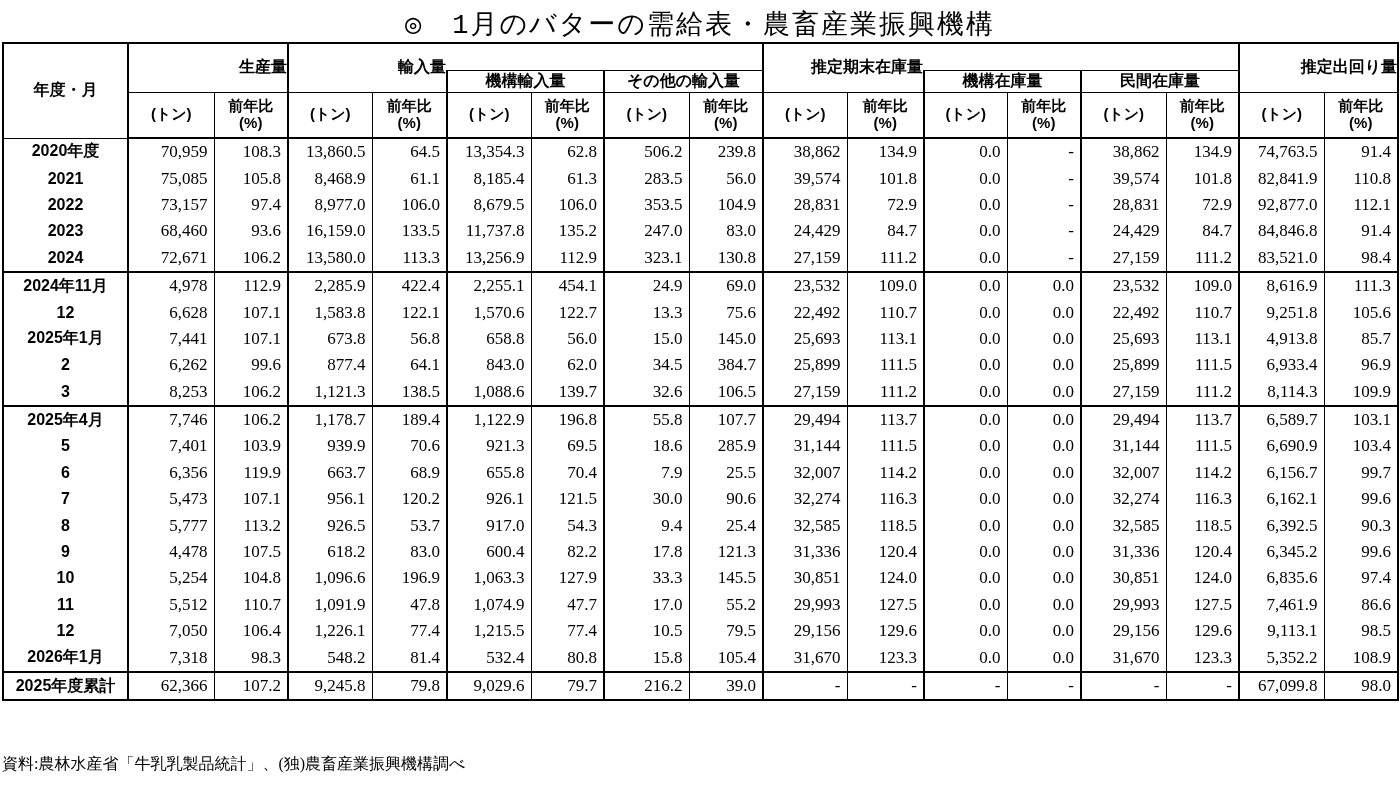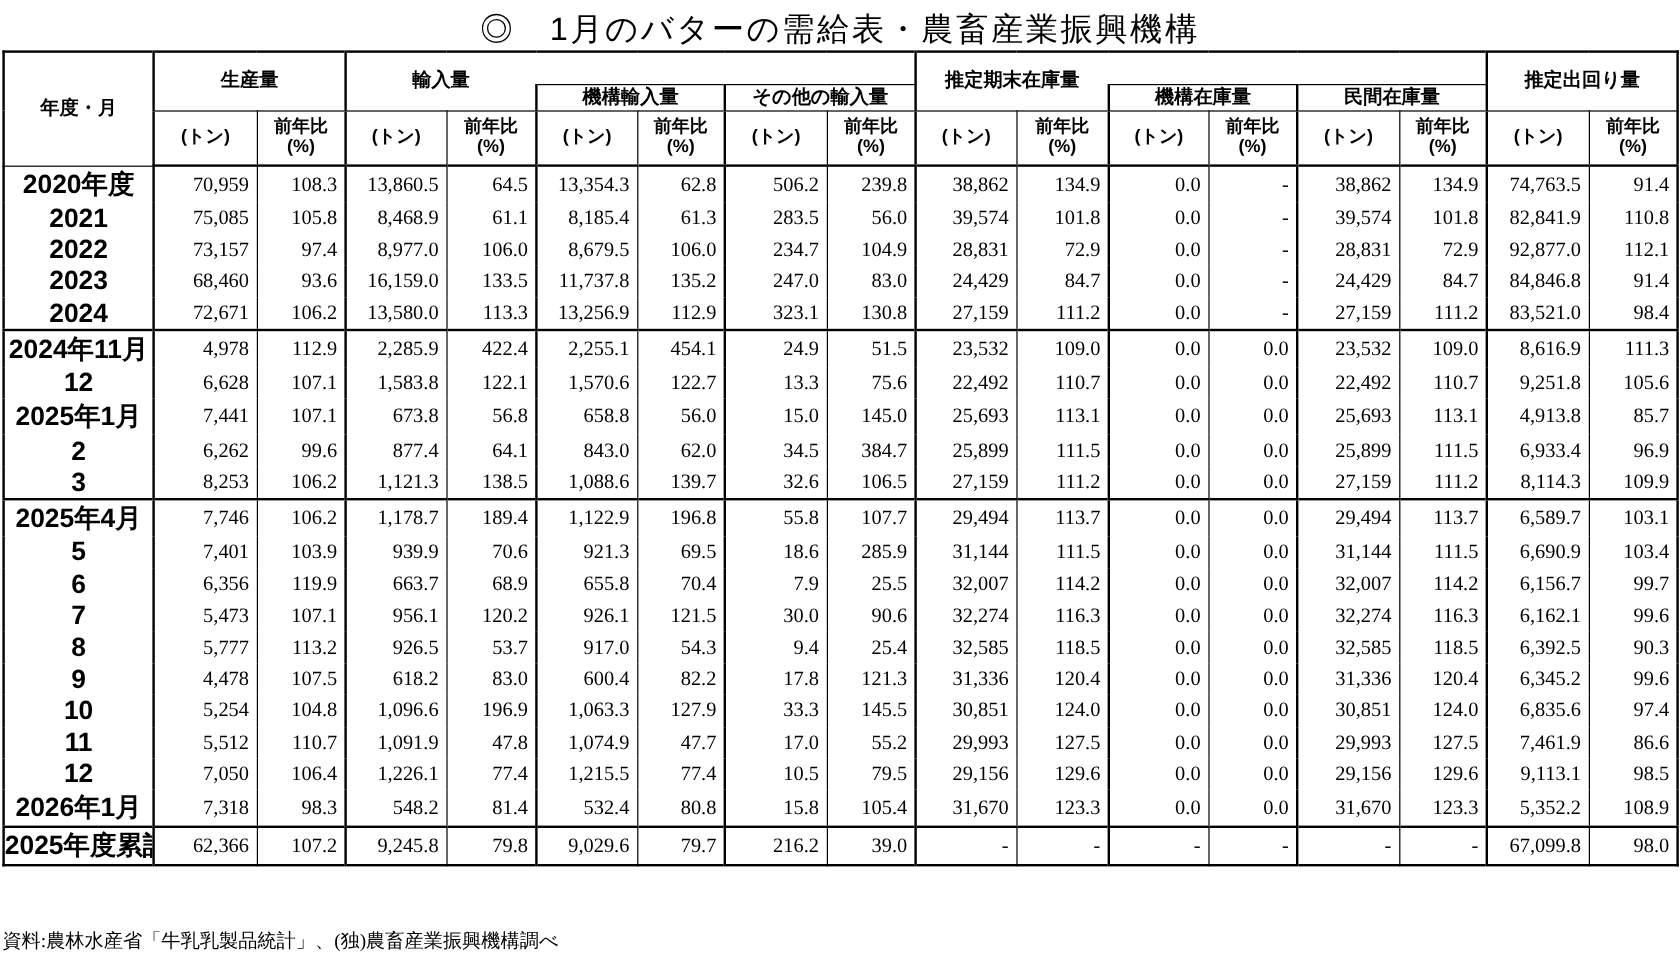--- a/index.html
+++ b/index.html
@@ -4,55 +4,55 @@
 <style>
   html,body { margin:0; padding:0; }
   body {
     width:1400px; height:797px; overflow:hidden;
     background:#ffffff; color:#000;
     font-family:"Liberation Sans","DejaVu Sans",sans-serif;
   }
   .title {
     height:36px; padding-top:6px;
     text-align:center;
-    font-family:Liberation Sans, sans-serif;
+    font-family:Liberation Mono, monospace;
     font-size:27px; letter-spacing:2px; white-space:nowrap;
   }
   table.sdtable {
     border-collapse:collapse; table-layout:fixed;
     margin-left:2px; width:1395px;
     border:2.5px solid #000;
   }
   th,td { padding:0; overflow:hidden; white-space:nowrap; }
   thead th {
     border:1px solid #000;
     font-family:"Liberation Sans","DejaVu Sans",sans-serif;
     font-weight:bold; font-size:16px;
     text-align:center; vertical-align:middle;
   }
   .hr1 { height:27px; }
   .hr2 { height:22px; }
   .hr3 { height:46px; }
   thead th.tl { border-left:2.5px solid #000; }
-  thead th.grp { border-right:none; }
+  thead th.grp { border-right:none;text-align:right; }
   thead th.spacer { border-left:none; border-right:none; border-bottom:1px solid #000; }
   .hr3 th { border-bottom:2.5px solid #000; }
   .unit { font-size:15px; line-height:1.12;margin-top:28px; }
   tbody td {
     height:26.4px;
     border:none;
     border-left:1px solid #000; border-right:1px solid #000;
     font-family:"Liberation Serif","DejaVu Serif",serif;
     font-size:17px; text-align:right; padding-right:6px;
     vertical-align:middle;
   }
   tbody td:nth-child(even) { border-left:2.5px solid #000; }
   tbody td.rowlabel {
     font-family:"Liberation Sans","DejaVu Sans",sans-serif;
-    font-weight:bold; font-size:22px; text-align:center; padding-right:0;
+    font-weight:bold; font-size:16px; text-align:center; padding-right:0;
   }
   tbody tr.bs td { border-top:2.5px solid #000; }
   .notes {
     margin-left:2px; margin-top:5px;
     font-family:"Liberation Serif","DejaVu Serif",serif;
     font-size:16px; line-height:23px; white-space:pre;
   }
 </style>
 </head>
 <body>
@@ -180,21 +180,21 @@
           <td>110.8</td>
         </tr>
         <tr>
           <td class="rowlabel">2022</td>
           <td>73,157</td>
           <td>97.4</td>
           <td>8,977.0</td>
           <td>106.0</td>
           <td>8,679.5</td>
           <td>106.0</td>
-          <td>234.7</td>
+          <td>353.5</td>
           <td>104.9</td>
           <td>28,831</td>
           <td>72.9</td>
           <td>0.0</td>
           <td>-</td>
           <td>28,831</td>
           <td>72.9</td>
           <td>92,877.0</td>
           <td>112.1</td>
         </tr>
@@ -238,21 +238,21 @@
         </tr>
         <tr class="bs">
           <td class="rowlabel">2024年11月</td>
           <td>4,978</td>
           <td>112.9</td>
           <td>2,285.9</td>
           <td>422.4</td>
           <td>2,255.1</td>
           <td>454.1</td>
           <td>24.9</td>
-          <td>51.5</td>
+          <td>69.0</td>
           <td>23,532</td>
           <td>109.0</td>
           <td>0.0</td>
           <td>0.0</td>
           <td>23,532</td>
           <td>109.0</td>
           <td>8,616.9</td>
           <td>111.3</td>
         </tr>
         <tr>

